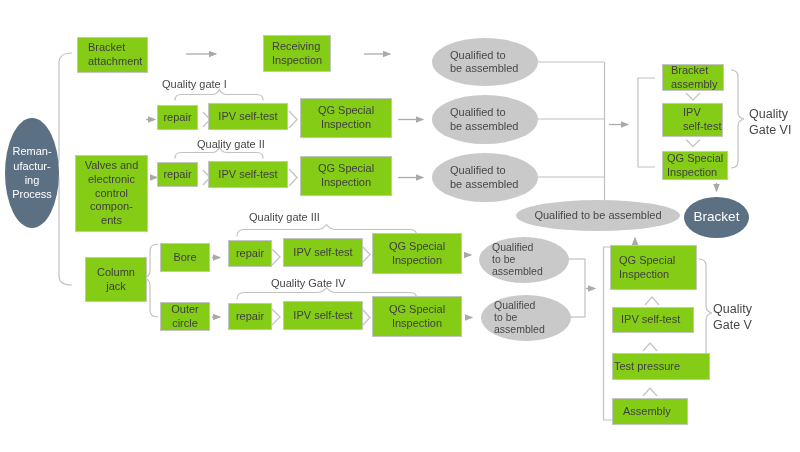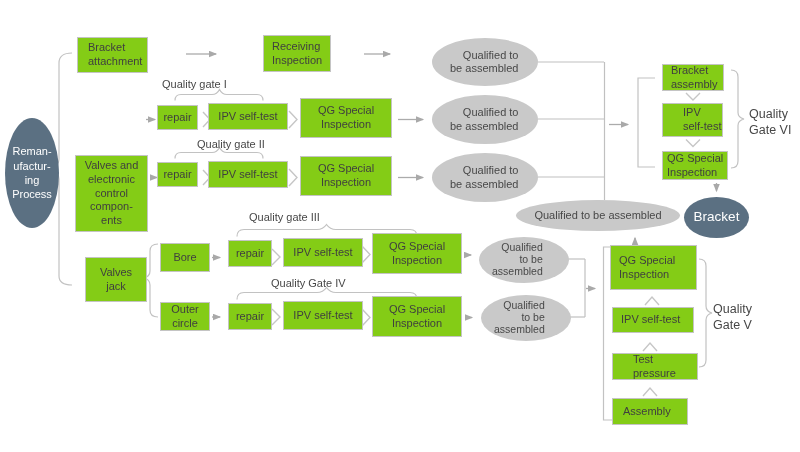--- a/index.html
+++ b/index.html
@@ -18,21 +18,21 @@
     position:absolute;background:#84cc16;border:1px solid #c4c4c4;box-sizing:border-box;
     display:flex;align-items:center;justify-content:center;text-align:center;
     font-size:11px;line-height:1.25;white-space:pre-line;z-index:2;
   }
   .box.left{justify-content:flex-start;text-align:left;}
   .ell{
     position:absolute;border-radius:50%;background:var(--gray-node);box-sizing:border-box;
     display:flex;align-items:center;justify-content:center;text-align:center;
     font-size:11px;line-height:1.22;white-space:pre-line;color:#484848;z-index:2;
   }
-  .ell.left{justify-content:flex-start;text-align:right;}
+  .ell.left{justify-content:flex-start;text-align:left;}
   .ell.small{font-size:10.5px;line-height:1.12;}
   .dark{background:var(--dark-node);color:#fff;}
   .lbl{position:absolute;font-size:11px;line-height:1.3;white-space:pre-line;color:#474747;z-index:2;}
   .lbl.center{text-align:left;}
   .lbl.big{font-size:12.5px;}
 </style>
 </head>
 <body>
 
 <div class="stage">
@@ -109,21 +109,21 @@
 ing
 Process</div>
 
   <div class="box left" style="left:77px;top:37px;width:71px;height:36px;padding-left:10px;">Bracket
 attachment</div>
   <div class="box" style="left:75px;top:155px;width:73px;height:77px;">Valves and
 electronic
 control
 compon-
 ents</div>
-  <div class="box" style="left:85px;top:257px;width:62px;height:45px;">Valves
+  <div class="box" style="left:85px;top:257px;width:62px;height:45px;">Column
 jack</div>
   <div class="box" style="left:160px;top:243px;width:50px;height:29px;">Bore</div>
   <div class="box" style="left:160px;top:302px;width:50px;height:29px;">Outer
 circle</div>
 
   <div class="box left" style="left:263px;top:35px;width:68px;height:37px;padding-left:8px;">Receiving
 Inspection</div>
 
   <div class="box" style="left:157px;top:105px;width:41px;height:25px;">repair</div>
   <div class="box" style="left:208px;top:103px;width:80px;height:27px;">IPV self-test</div>
@@ -162,21 +162,21 @@
   <div class="box left" style="left:662px;top:64px;width:62px;height:27px;padding-left:8px;">Bracket
 assembly</div>
   <div class="box left" style="left:662px;top:103px;width:61px;height:34px;padding-left:20px;">IPV
 self-test</div>
   <div class="box left" style="left:662px;top:151px;width:66px;height:29px;padding-left:4px;">QG Special
 Inspection</div>
 
   <div class="box left" style="left:610px;top:245px;width:87px;height:45px;padding-left:8px;">QG Special
 Inspection</div>
   <div class="box left" style="left:612px;top:307px;width:82px;height:26px;padding-left:8px;">IPV self-test</div>
-  <div class="box left" style="left:612px;top:353px;width:86px;height:27px;padding-left:20px;">Test pressure</div>
+  <div class="box left" style="left:612px;top:353px;width:98px;height:27px;padding-left:1px;">Test pressure</div>
   <div class="box left" style="left:612px;top:398px;width:76px;height:27px;padding-left:10px;">Assembly</div>
 
   <div class="ell dark" style="left:684px;top:197px;width:65px;height:41px;font-size:13.5px;">Bracket</div>
 
   <div class="lbl center" style="left:162px;top:77px;width:96px;">Quality gate I</div>
   <div class="lbl center" style="left:197px;top:137px;width:96px;">Quality gate II</div>
   <div class="lbl center" style="left:271px;top:276px;width:102px;">Quality Gate IV</div>
   <div class="lbl center" style="left:249px;top:210px;width:102px;">Quality gate III</div>
   <div class="lbl big" style="left:713px;top:301px;">Quality
 Gate V</div>

